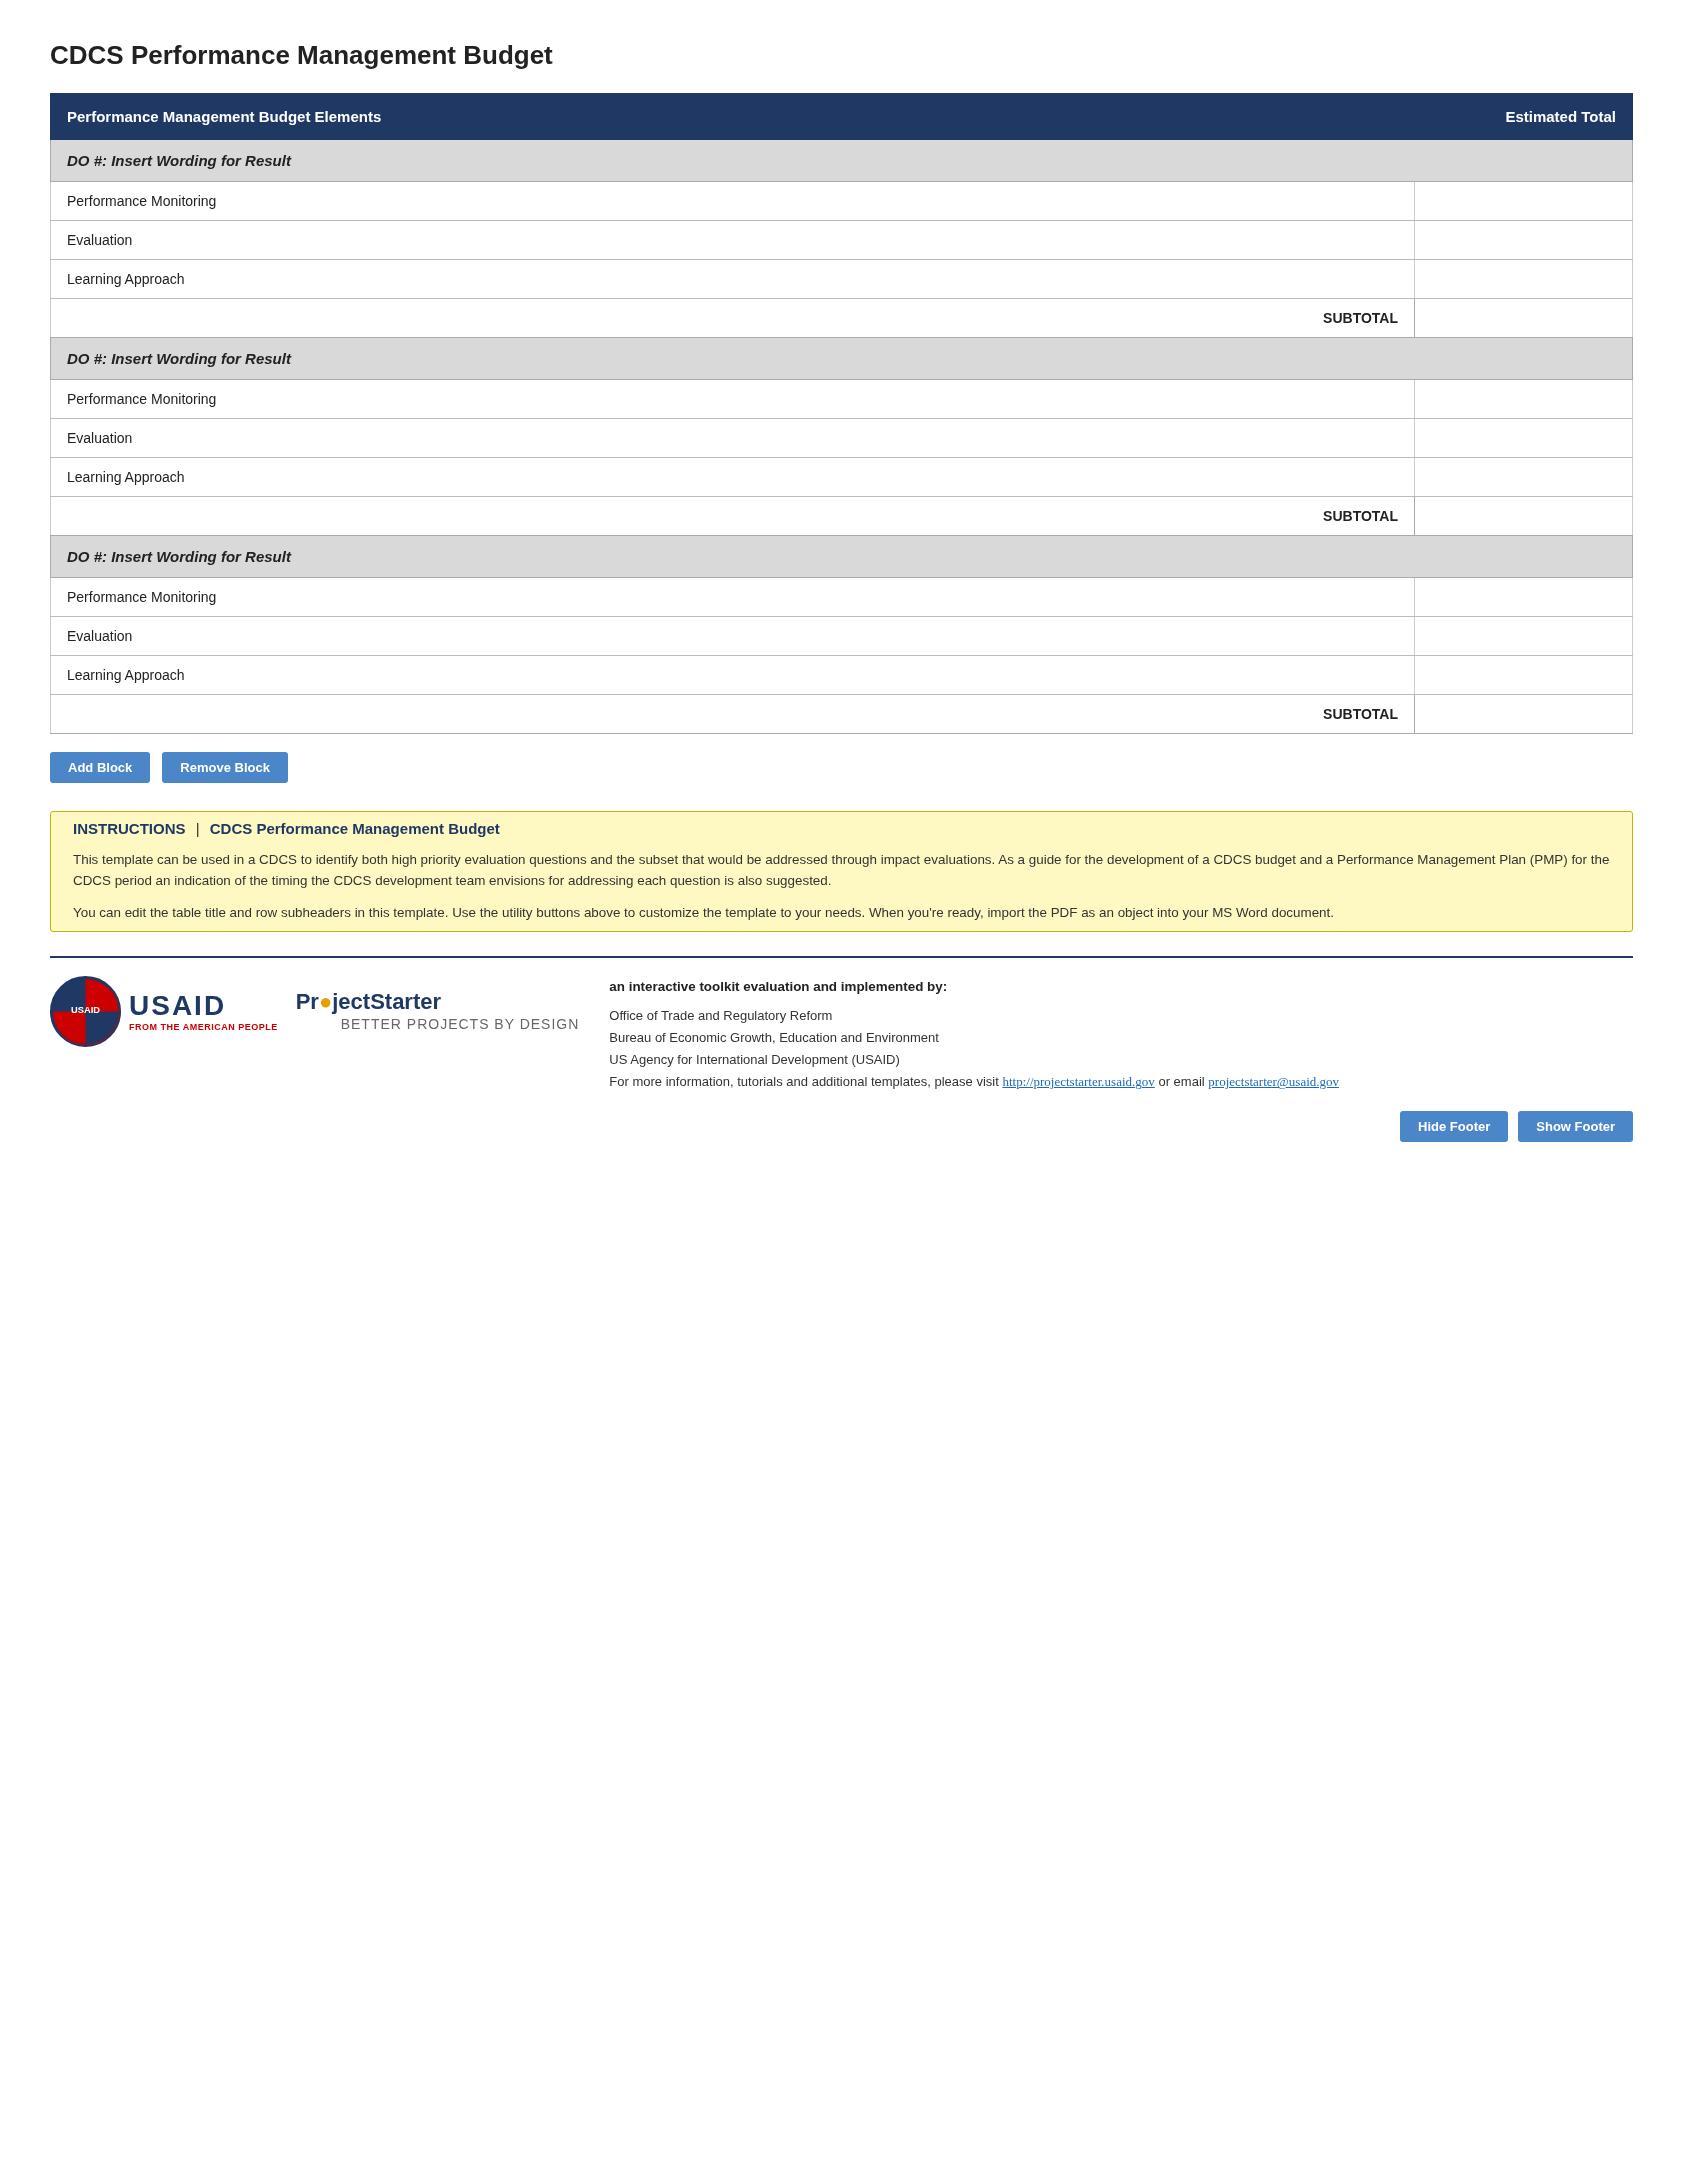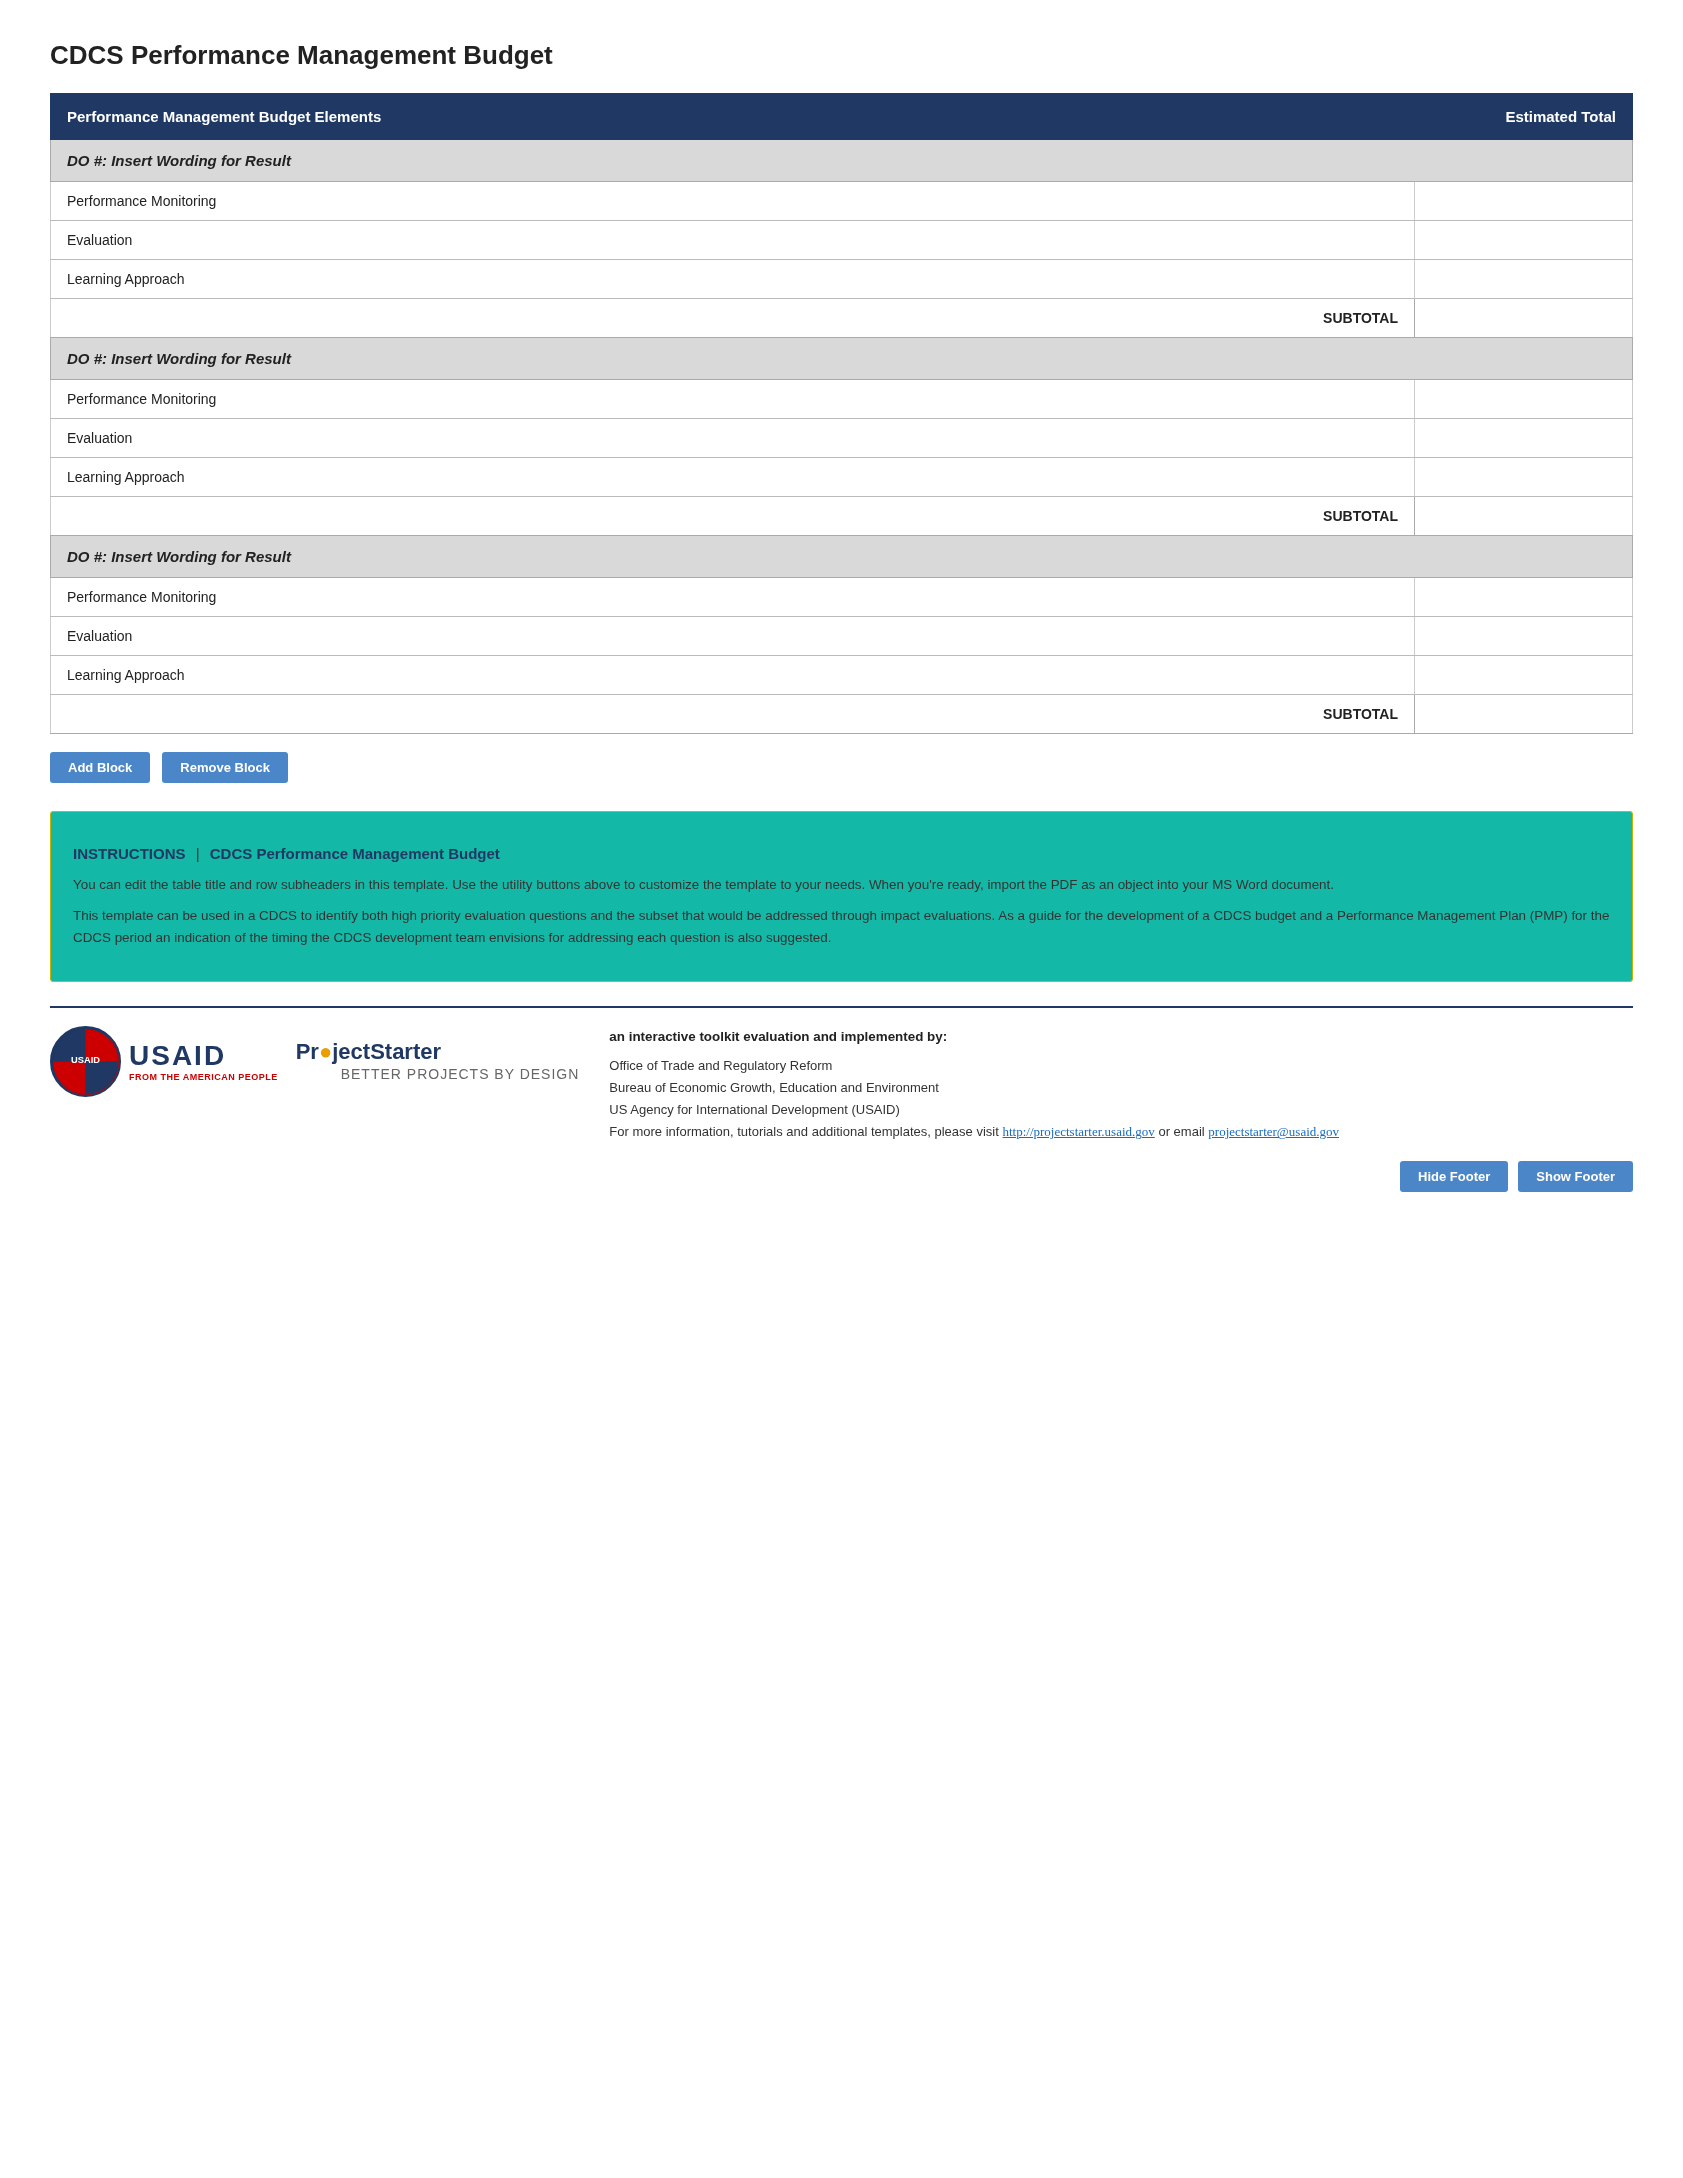--- a/index.html
+++ b/index.html
@@ -115,24 +115,24 @@
       font-weight: bold;
       border: none;
       border-radius: 3px;
       cursor: pointer;
       color: #fff;
       background-color: #4a86c8;
     }
 
     
     .instructions-box {
-      background-color: #14b8a6;
+      background-color: #fef9c3;
       border: 1px solid #c8b400;
       border-radius: 3px;
-      padding: 33px 22px;
+      padding: 8px 22px;
       margin-bottom: 24px;
     }
 
     .instructions-title {
       font-weight: bold;
       font-size: 15px;
       margin-bottom: 12px;
       color: #1f3864;
     }
 
@@ -360,22 +360,22 @@
 
 <div class="btn-row">
   <button class="btn">Add Block</button>
   <button class="btn">Remove Block</button>
 </div>
 
 <div class="instructions-box">
   <div class="instructions-title">
     <span>INSTRUCTIONS</span><span class="pipe"> | </span><span class="title-main">CDCS Performance Management Budget</span>
   </div>
+  <p>This template can be used in a CDCS to identify both high priority evaluation questions and the subset that would be addressed through impact evaluations. As a guide for the development of a CDCS budget and a Performance Management Plan (PMP) for the CDCS period an indication of the timing the CDCS development team envisions for addressing each question is also suggested.</p>
   <p>You can edit the table title and row subheaders in this template. Use the utility buttons above to customize the template to your needs. When you're ready, import the PDF as an object into your MS Word document.</p>
-  <p>This template can be used in a CDCS to identify both high priority evaluation questions and the subset that would be addressed through impact evaluations. As a guide for the development of a CDCS budget and a Performance Management Plan (PMP) for the CDCS period an indication of the timing the CDCS development team envisions for addressing each question is also suggested.</p>
 </div>
 
 <div class="footer-area">
   <div class="footer-content">
     <div class="footer-logos">
 
       <div class="usaid-logo">
         <div class="usaid-circle">
           <svg width="71" height="71" viewBox="0 0 72 72">
             <circle cx="36" cy="36" r="35" fill="#1f3864" stroke="#1f3864" stroke-width="1"></circle>

